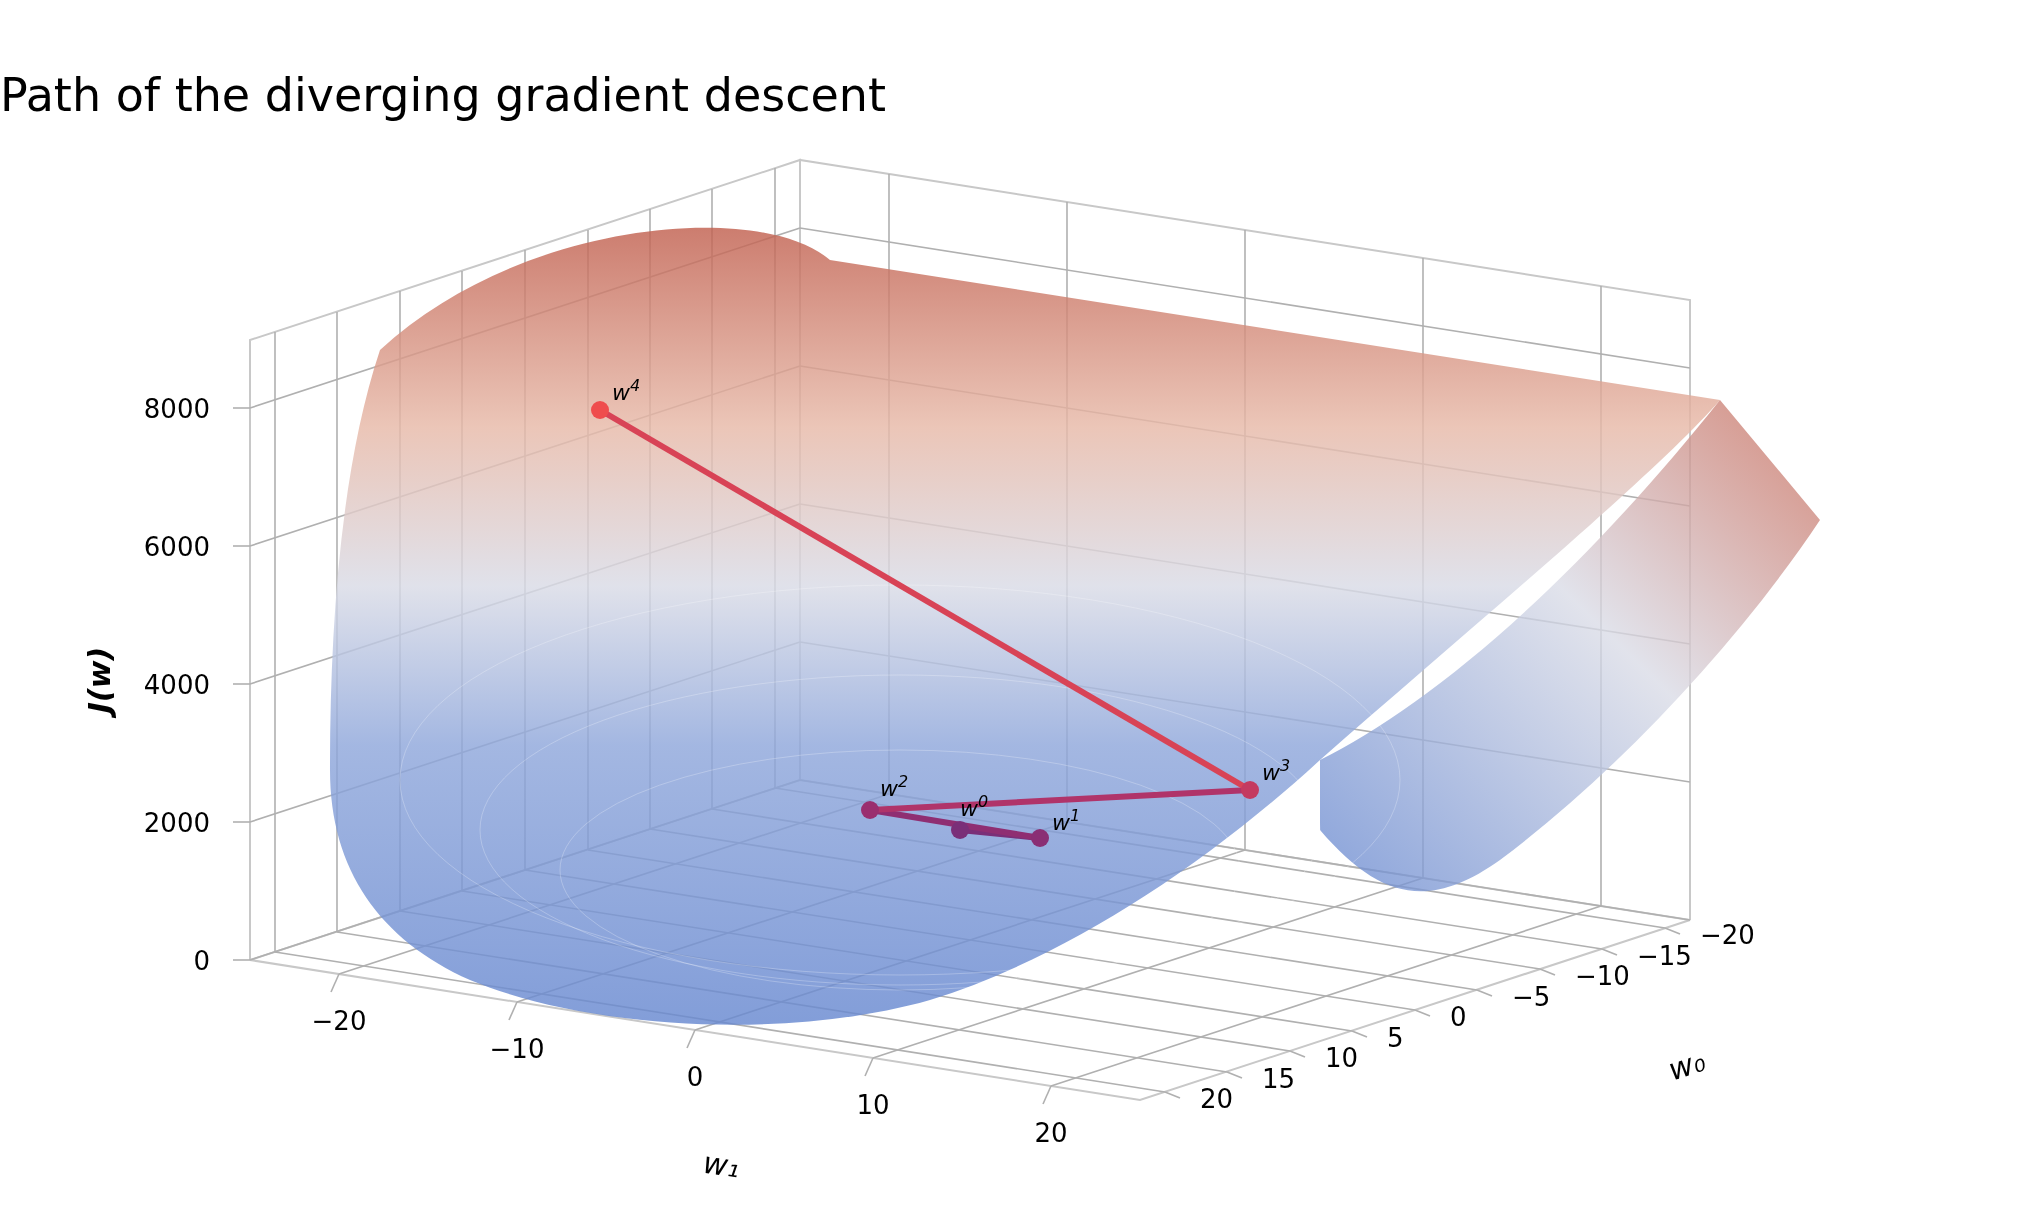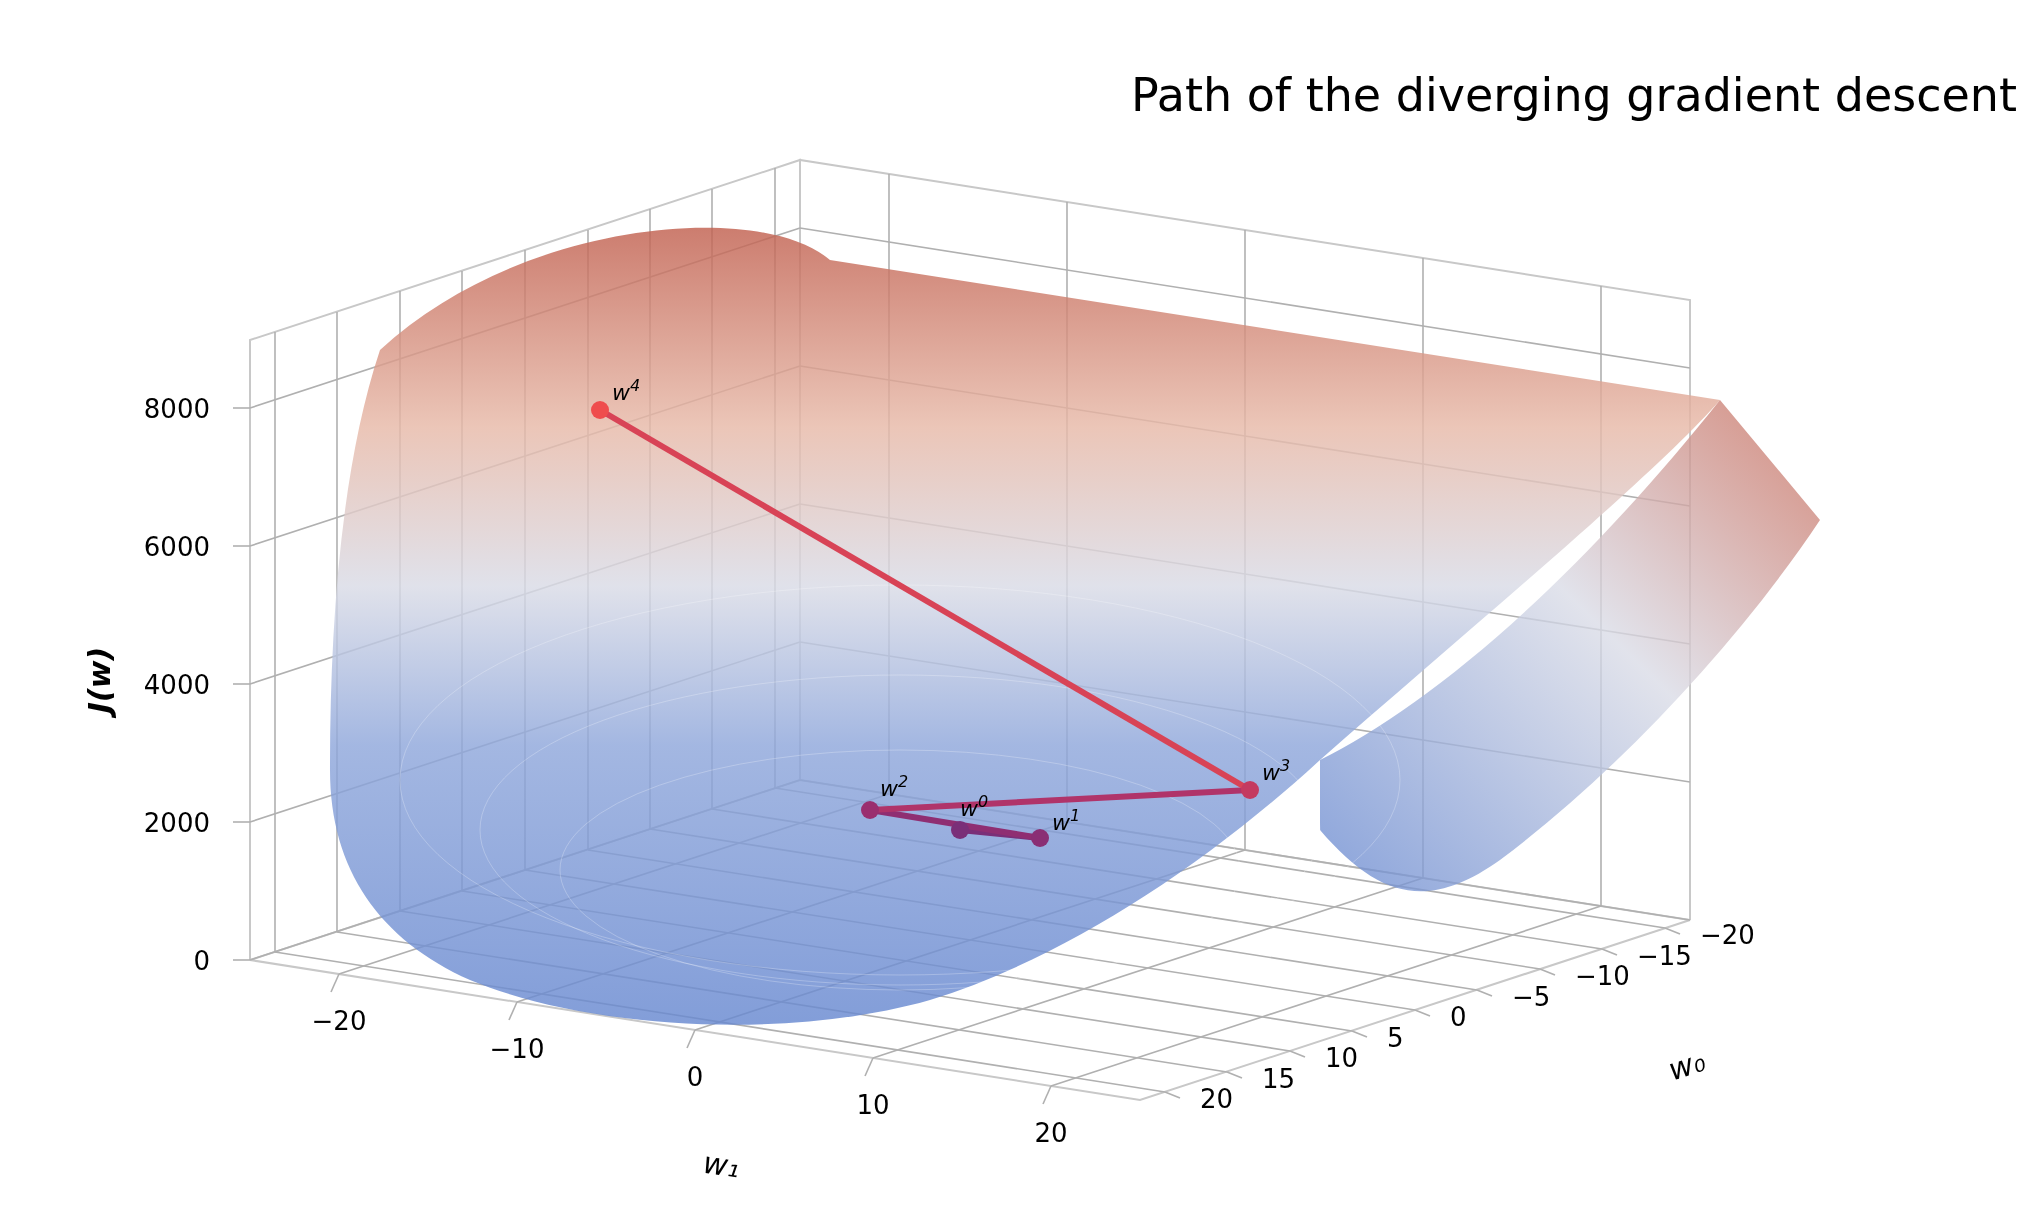--- a/index.html
+++ b/index.html
@@ -14,21 +14,21 @@
   .stage {
     position: relative;
     width: 2017px;
     height: 1212px;
   }
   .title {
     position: absolute;
     top: 68px;
     left: 0;
     width: 100%;
-    text-align: right;
+    text-align: left;
     font-size: 46px;
     color: #000;
   }
   svg.plot {
     position: absolute;
     left: 0;
     top: 0;
   }
   .axis-tick {
     font-size: 26px;

